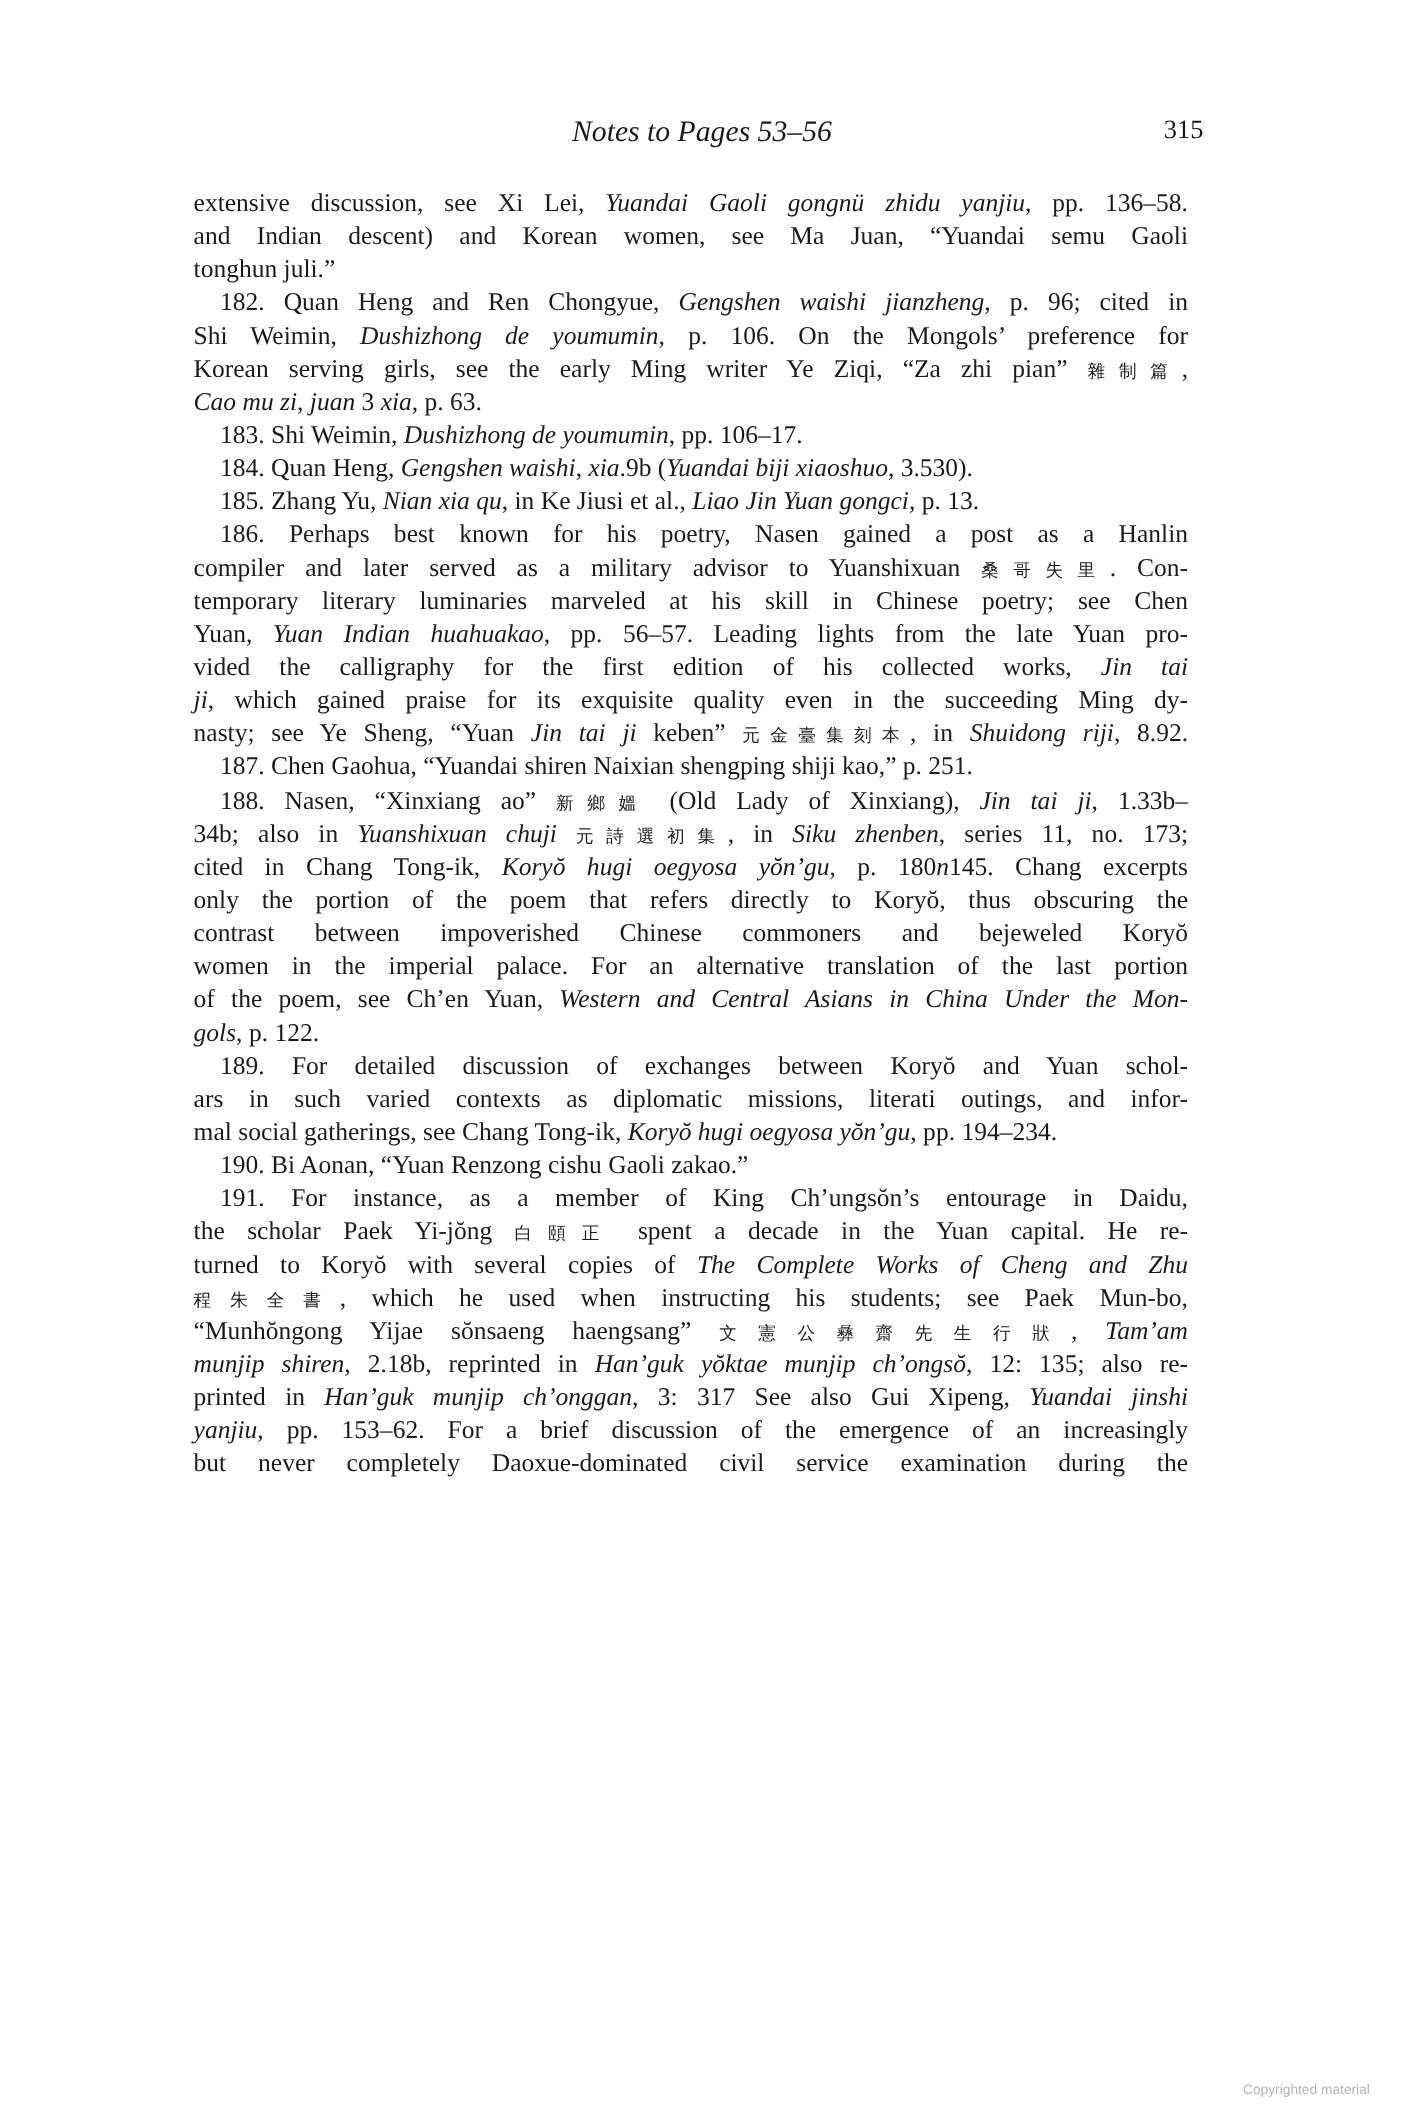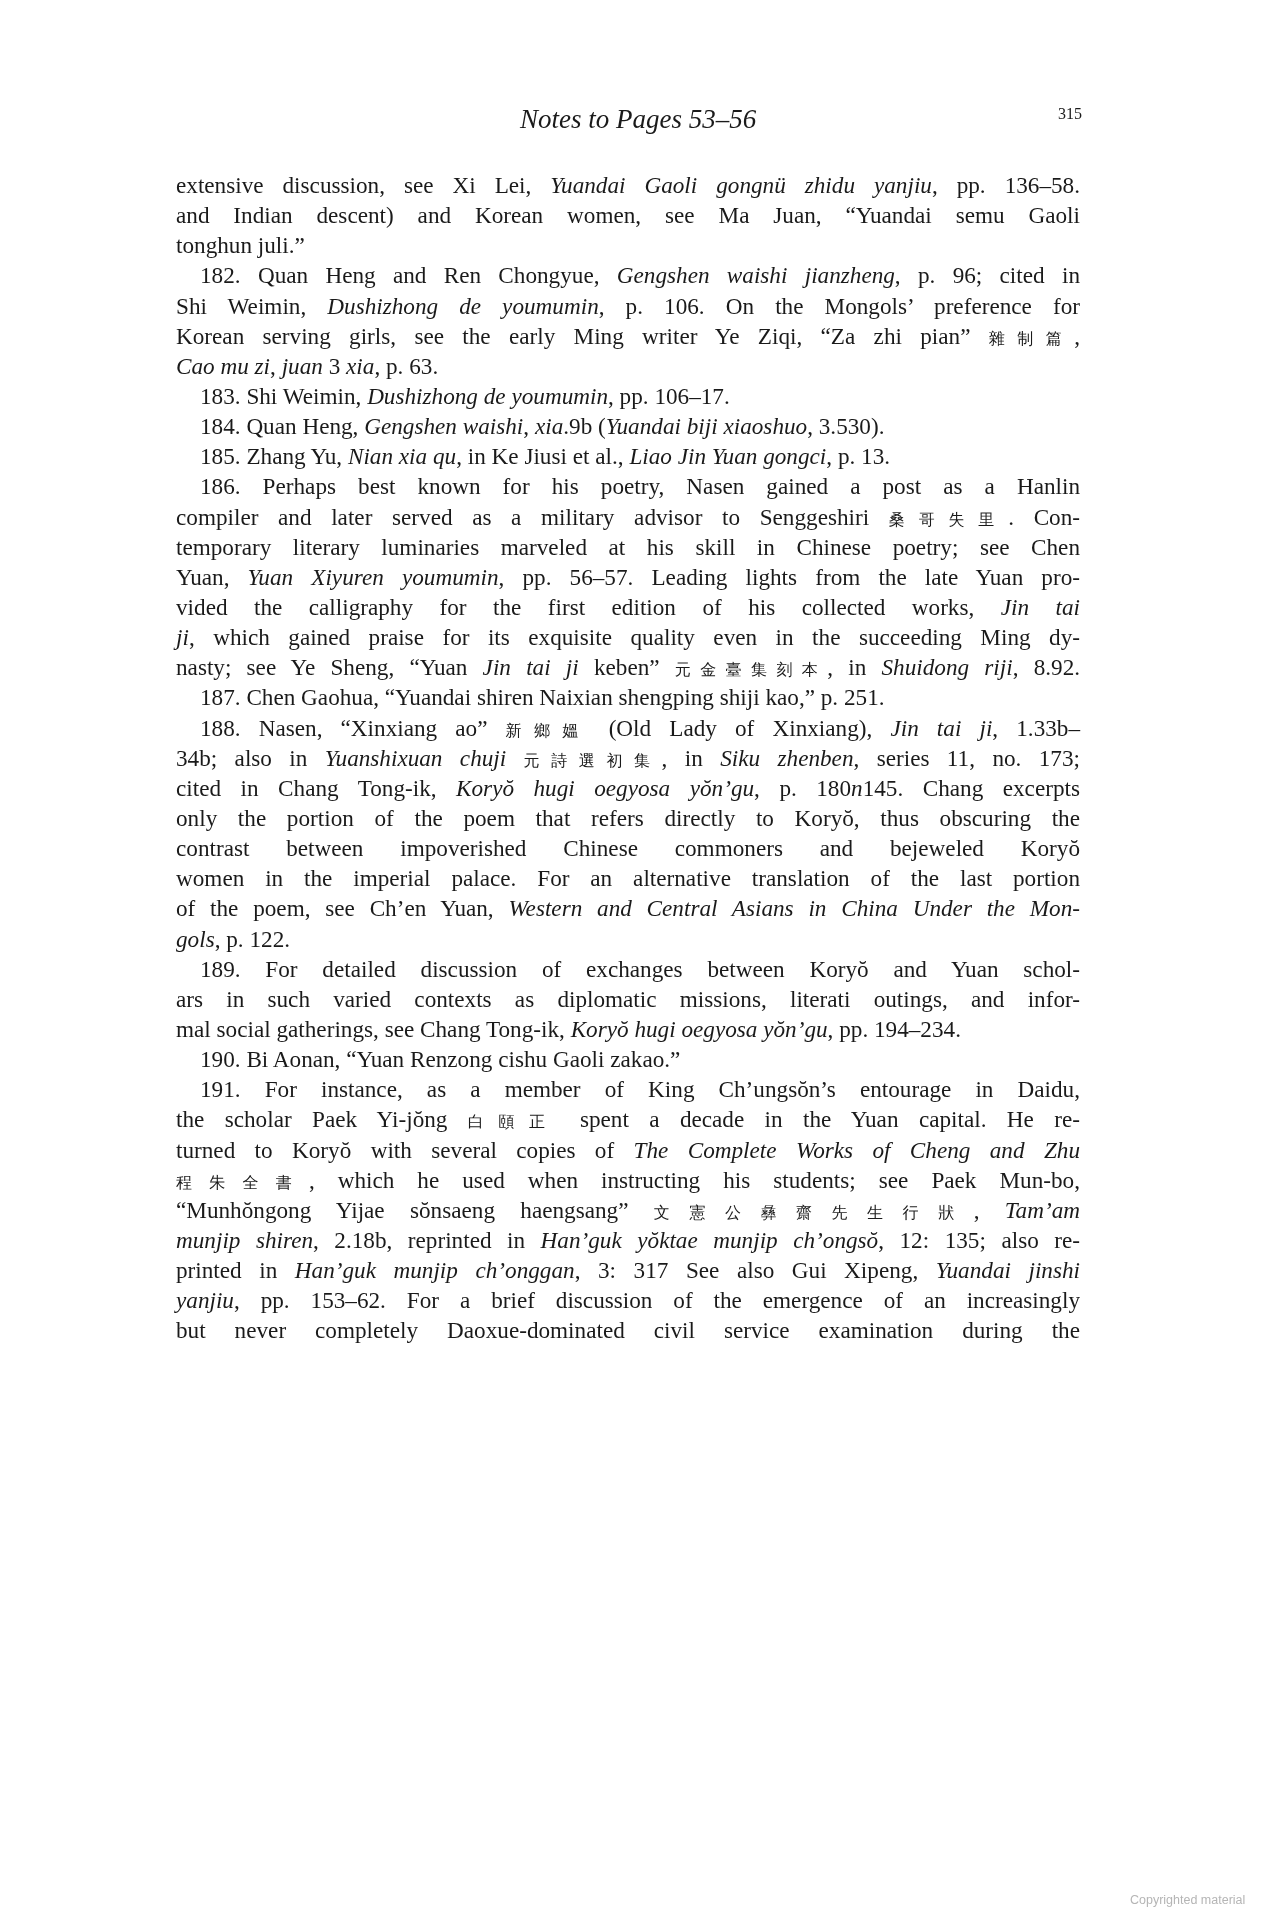--- a/index.html
+++ b/index.html
@@ -6,21 +6,21 @@
   body { width: 1280px; height: 1929px; position: relative; overflow: hidden; }
   .page { position: absolute; left: 0; top: 0; width: 1280px; height: 1929px; background: #fff; text-decoration: underline; }
   .running-head {
     position: absolute; left: 520px; top: 104px;
     font-family: "Liberation Serif", "DejaVu Serif", serif;
     font-style: italic; font-size: 27px; color: #1a1a1a;
   }
   .page-number {
     position: absolute; left: 1058px; top: 105px;
     font-family: "Liberation Serif", "DejaVu Serif", serif;
-    font-size: 16px; color: #1a1a1a;
+    font-size: 24px; color: #1a1a1a;
   }
   .body-text {
     position: absolute; left: 176px; top: 170px; width: 904px;
     font-family: "Liberation Serif", "DejaVu Serif", serif;
     font-size: 23.2px; line-height: 30.15px; color: #1a1a1a;
   }
   .line { display: block; white-space: nowrap; height: 30.15px; }
   .line.j { text-align: justify; text-align-last: justify; }
   .line.indent { padding-left: 24px; }
   .line.j.indent { padding-left: 24px; }
@@ -43,23 +43,23 @@
       <div class="line j"><span class="seg">and Indian descent) and Korean women, see Ma Juan, “Yuandai semu Gaoli</span></div>
       <div class="line"><span class="seg">tonghun juli.”</span></div>
       <div class="line j indent"><span class="seg">182. Quan Heng and Ren Chongyue, </span><span class="seg-i">Gengshen waishi jianzheng</span><span class="seg">, p. 96; cited in</span></div>
       <div class="line j"><span class="seg">Shi Weimin, </span><span class="seg-i">Dushizhong de youmumin</span><span class="seg">, p. 106. On the Mongols’ preference for</span></div>
       <div class="line j"><span class="seg">Korean serving girls, see the early Ming writer Ye Ziqi, “Za zhi pian” </span><span class="seg-cjk">雜制篇</span><span class="seg">,</span></div>
       <div class="line"><span class="seg-i">Cao mu zi</span><span class="seg">, </span><span class="seg-i">juan</span><span class="seg"> 3 </span><span class="seg-i">xia</span><span class="seg">, p. 63.</span></div>
       <div class="line indent"><span class="seg">183. Shi Weimin, </span><span class="seg-i">Dushizhong de youmumin</span><span class="seg">, pp. 106–17.</span></div>
       <div class="line indent"><span class="seg">184. Quan Heng, </span><span class="seg-i">Gengshen waishi</span><span class="seg">, </span><span class="seg-i">xia</span><span class="seg">.9b (</span><span class="seg-i">Yuandai biji xiaoshuo</span><span class="seg">, 3.530).</span></div>
       <div class="line indent"><span class="seg">185. Zhang Yu, </span><span class="seg-i">Nian xia qu</span><span class="seg">, in Ke Jiusi et al., </span><span class="seg-i">Liao Jin Yuan gongci</span><span class="seg">, p. 13.</span></div>
       <div class="line j indent"><span class="seg">186. Perhaps best known for his poetry, Nasen gained a post as a Hanlin</span></div>
-      <div class="line j"><span class="seg">compiler and later served as a military advisor to Senggeshiri </span><span class="seg-cjk">桑哥失里</span><span class="seg">. Con-</span></div>
+      <div class="line j"><span class="seg">compiler and later served as a military advisor to Yuanshixuan </span><span class="seg-cjk">桑哥失里</span><span class="seg">. Con-</span></div>
       <div class="line j"><span class="seg">temporary literary luminaries marveled at his skill in Chinese poetry; see Chen</span></div>
-      <div class="line j"><span class="seg">Yuan, </span><span class="seg-i">Yuan Xiyuren youmumin</span><span class="seg">, pp. 56–57. Leading lights from the late Yuan pro-</span></div>
+      <div class="line j"><span class="seg">Yuan, </span><span class="seg-i">Yuan Indian huahuakao</span><span class="seg">, pp. 56–57. Leading lights from the late Yuan pro-</span></div>
       <div class="line j"><span class="seg">vided the calligraphy for the first edition of his collected works, </span><span class="seg-i">Jin tai</span></div>
       <div class="line j"><span class="seg-i">ji</span><span class="seg">, which gained praise for its exquisite quality even in the succeeding Ming dy-</span></div>
       <div class="line j"><span class="seg">nasty; see Ye Sheng, “Yuan </span><span class="seg-i">Jin tai ji</span><span class="seg"> keben” </span><span class="seg-cjk">元金臺集刻本</span><span class="seg">, in </span><span class="seg-i">Shuidong riji</span><span class="seg">, 8.92.</span></div>
       <div class="line indent"><span class="seg">187. Chen Gaohua, “Yuandai shiren Naixian shengping shiji kao,” p. 251.</span></div>
       <div class="line j indent"><span class="seg">188. Nasen, “Xinxiang ao” </span><span class="seg-cjk">新鄉媼</span><span class="seg"> (Old Lady of Xinxiang), </span><span class="seg-i">Jin tai ji</span><span class="seg">, 1.33b–</span></div>
       <div class="line j"><span class="seg">34b; also in </span><span class="seg-i">Yuanshixuan chuji</span><span class="seg"> </span><span class="seg-cjk">元詩選初集</span><span class="seg">, in </span><span class="seg-i">Siku zhenben</span><span class="seg">, series 11, no. 173;</span></div>
       <div class="line j"><span class="seg">cited in Chang Tong-ik, </span><span class="seg-i">Koryŏ hugi oegyosa yŏn’gu</span><span class="seg">, p. 180</span><span class="seg-i">n</span><span class="seg">145. Chang excerpts</span></div>
       <div class="line j"><span class="seg">only the portion of the poem that refers directly to Koryŏ, thus obscuring the</span></div>
       <div class="line j"><span class="seg">contrast between impoverished Chinese commoners and bejeweled Koryŏ</span></div>
       <div class="line j"><span class="seg">women in the imperial palace. For an alternative translation of the last portion</span></div>

